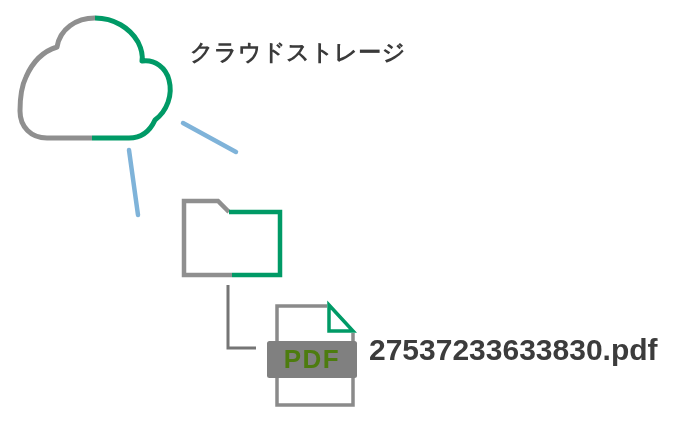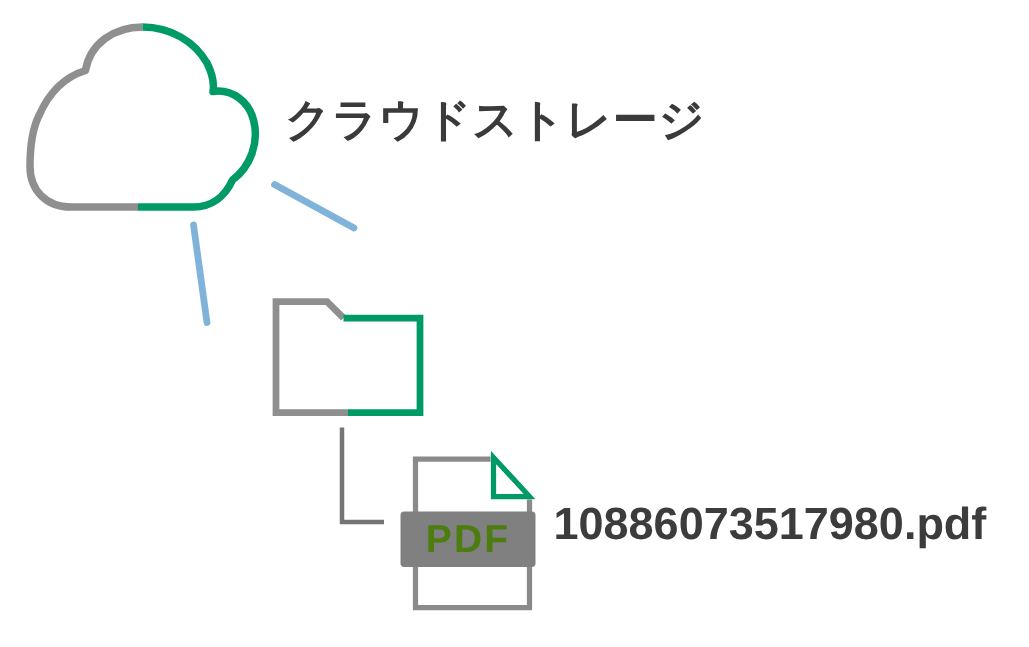--- a/index.html
+++ b/index.html
@@ -20,22 +20,22 @@
     left: 0;
     top: 0;
   }
   .label {
     position: absolute;
     white-space: nowrap;
     line-height: 1;
   }
   .cloud-label {
     left: 190px;
-    top: 66px;
-    font-size: 30px;
+    top: 41px;
+    font-size: 23px;
     font-weight: 700;
     color: #3a3a3a;
     letter-spacing: 0.5px;
   }
   .file-name {
     left: 369px;
     top: 335px;
     font-size: 30px;
     font-weight: 600;
     color: #3c3c3c;
@@ -81,15 +81,15 @@
       <path d="M 327,306 L 277,306 L 277,405 L 353,405 L 353,333" fill="none" stroke="#8a8a8a" stroke-width="3.5" stroke-linecap="butt" stroke-linejoin="miter"></path>
       <path d="M 329,305 L 353,331 L 329,331 Z" fill="#ffffff" stroke="#009a66" stroke-width="3.5" stroke-linejoin="miter"></path>
       <rect x="267" y="341" width="90" height="37" rx="2.5" fill="#808080"></rect>
     </g>
   </svg>
 
   <div class="label cloud-label">クラウドストレージ</div>
 
   <div class="pdf-badge-text">PDF</div>
 
-  <div class="label file-name">10886073517980.pdf</div>
+  <div class="label file-name">27537233633830.pdf</div>
 
 </div>
 
 </body></html>

